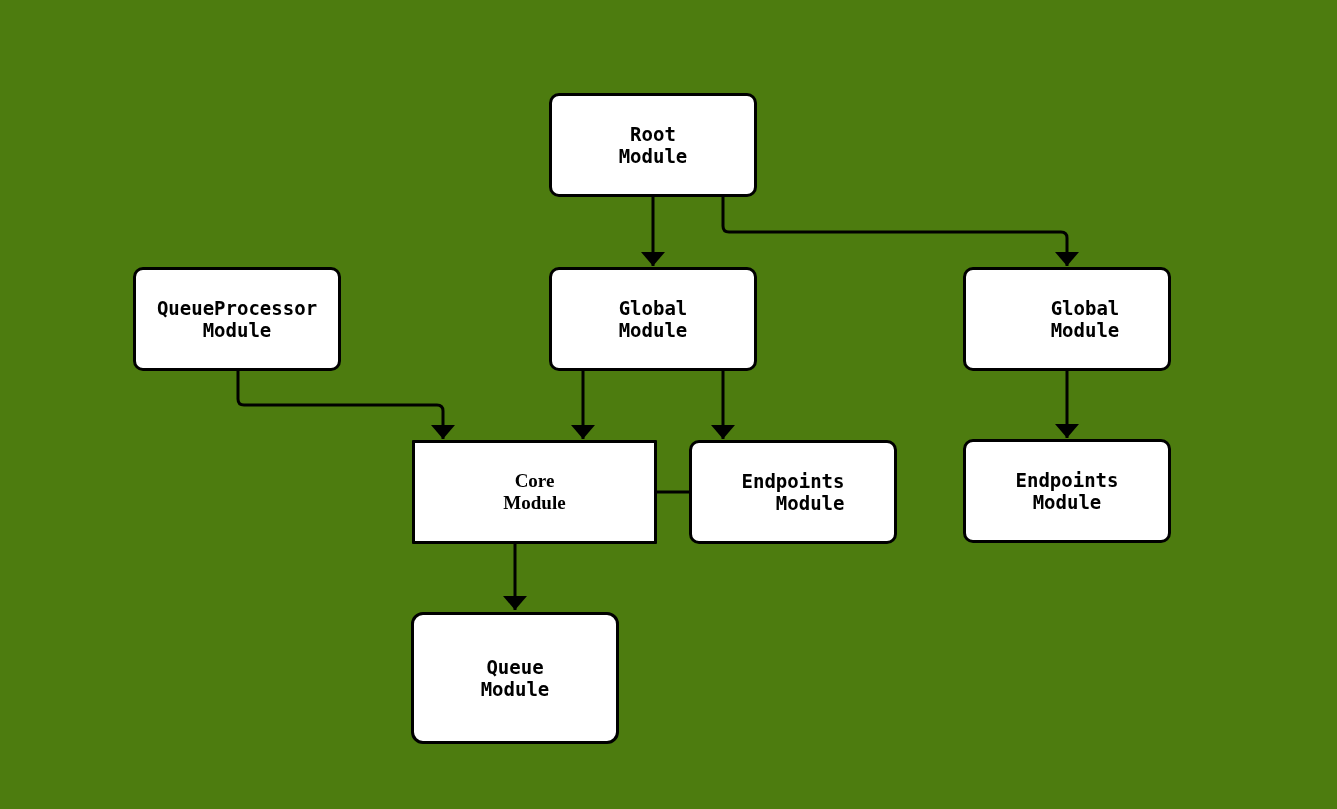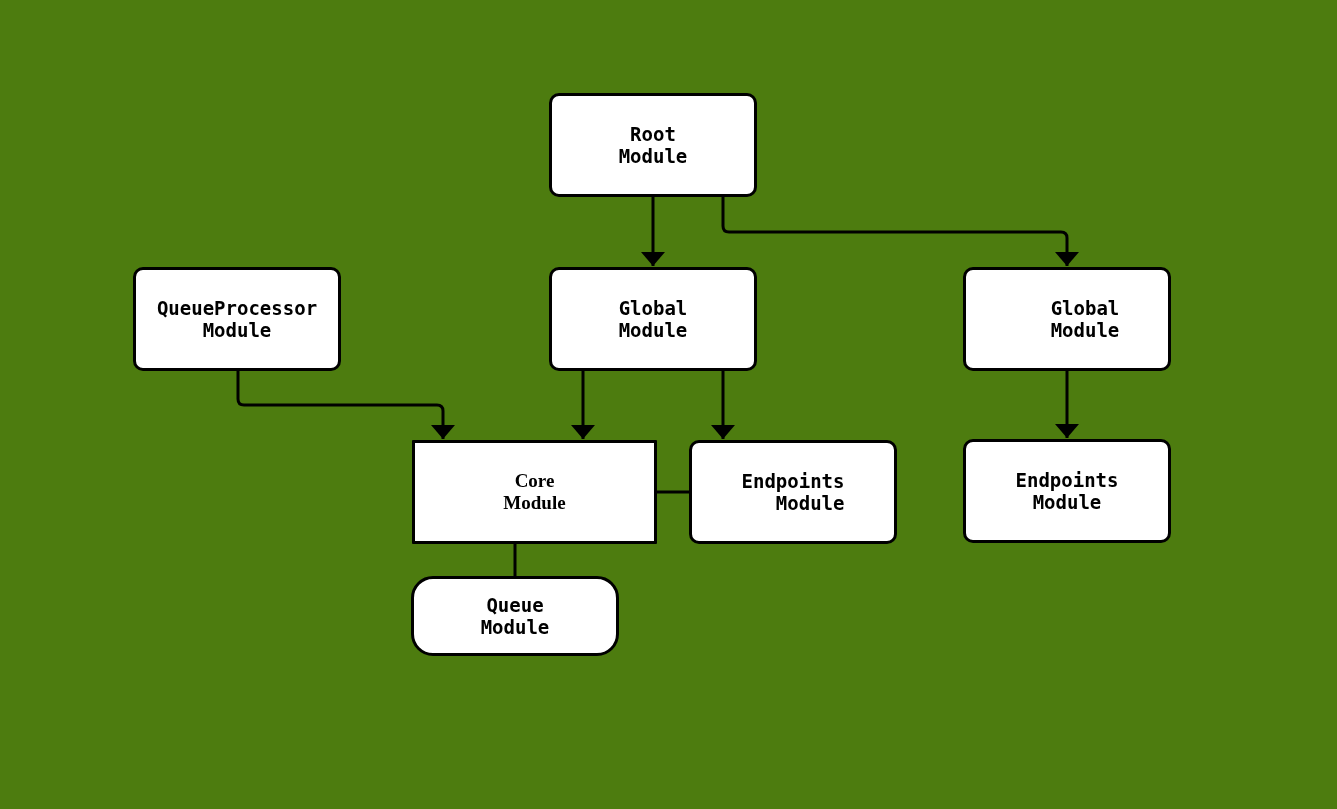--- a/index.html
+++ b/index.html
@@ -88,18 +88,18 @@
 Module</span>
       </div>
       <div class="node" style="left: 689px; top: 440px; width: 208px; height: 104px; background: rgb(255, 255, 255); border-color: rgb(0, 0, 0); border-width: 3px; border-radius: 10px; text-align: right;">
         <span class="node-label" style="color: rgb(0, 0, 0);">Endpoints
 Module</span>
       </div>
       <div class="node" style="left: 963px; top: 439px; width: 208px; height: 104px; background: rgb(255, 255, 255); border-color: rgb(0, 0, 0); border-width: 3px; border-radius: 10px;">
         <span class="node-label" style="color: rgb(0, 0, 0);">Endpoints
 Module</span>
       </div>
-      <div class="node" style="left: 411px; top: 576px; width: 208px; height: 80px; background: rgb(255, 255, 255); border-color: rgb(0, 0, 0); border-width: 3px; border-radius: 22px;">
+      <div class="node" style="left: 411px; top: 612px; width: 208px; height: 132px; background: rgb(255, 255, 255); border-color: rgb(0, 0, 0); border-width: 3px; border-radius: 12px;">
         <span class="node-label" style="color: rgb(0, 0, 0);">Queue
 Module</span>
       </div>
     </div>
 </div>
 
 </body></html>

